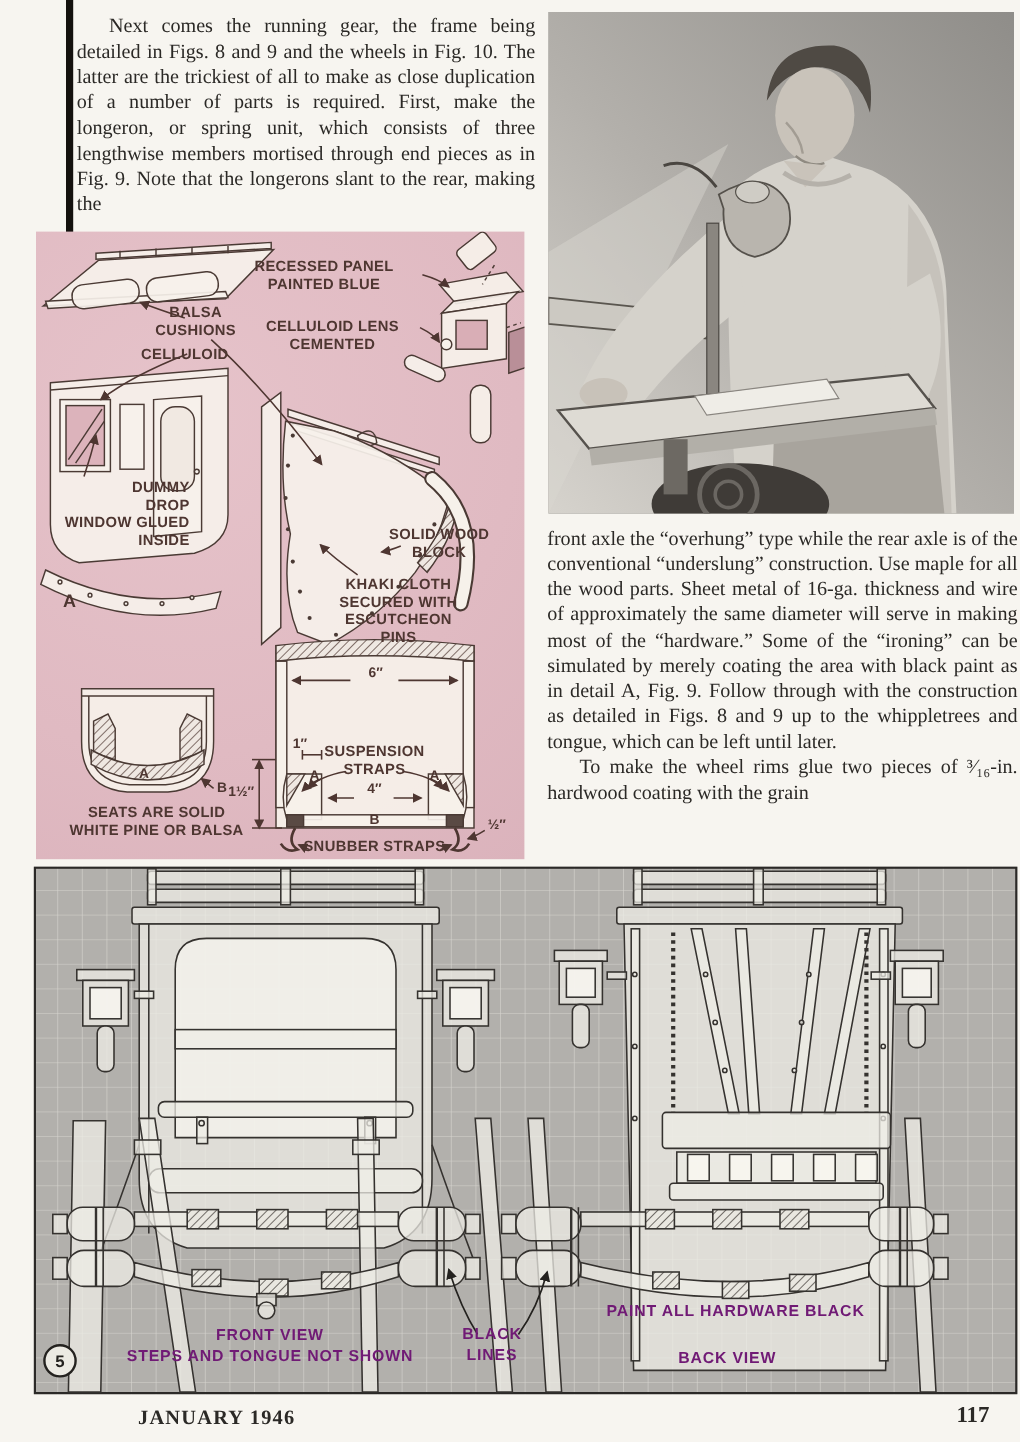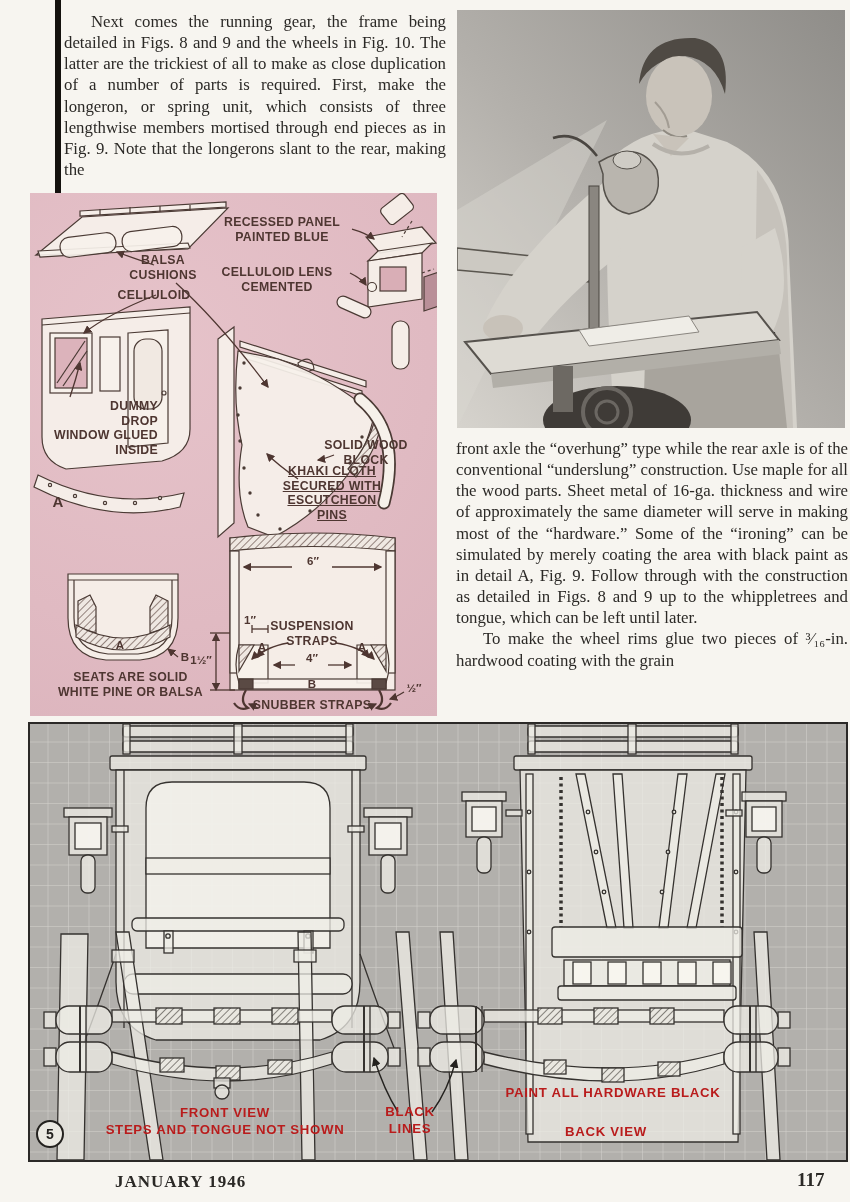--- a/index.html
+++ b/index.html
@@ -16,21 +16,21 @@
               background:radial-gradient(circle at 30% 30%, #e6c3ca 0%, #e0bac2 60%, #dbb3bc 100%);}
   .pink-panel svg,.bottom-diagram svg,.photo svg{position:absolute;left:0;top:0;}
   .plabel{position:absolute;font-family:"Liberation Sans",sans-serif;font-weight:700;
           font-size:12.3px;line-height:1.18;color:#4e3631;letter-spacing:.3px;
           white-space:pre-line;text-align:center;}
   .plabel.dim{font-size:11.5px;letter-spacing:0;}
   .plabel.big{font-size:15px;}
   .plabel.left-align{text-align:right;}
   .bottom-diagram{position:absolute;left:28px;top:722px;width:820px;height:440px;}
   .dlabel{position:absolute;font-family:"Liberation Sans",sans-serif;font-weight:700;
-          font-size:13.2px;line-height:1.3;color:#b91c1c;letter-spacing:.7px;
+          font-size:13.2px;line-height:1.3;color:#701a75;letter-spacing:.7px;
           white-space:pre-line;text-align:center;}
   .fig-badge{position:absolute;left:8px;top:398px;width:24px;height:24px;border:2px solid #24221f;
              border-radius:50%;background:#eceae3;font-family:"Liberation Sans",sans-serif;
              font-weight:700;font-size:14px;color:#24221f;display:flex;align-items:center;justify-content:center;}
   .footer-issue{position:absolute;left:115px;top:1172px;font-weight:700;font-size:17px;letter-spacing:1px;}
   .footer-page{position:absolute;left:797px;top:1169px;font-weight:700;font-size:19px;}
 </style>
 </head>
 <body>
 
@@ -233,35 +233,35 @@
         <path d="M322,36 Q336,40 344,46" marker-end="url(#ar)"></path>
         <path d="M320,80 Q332,86 336,92" marker-end="url(#ar)"></path>
         <path d="M124,72 Q100,64 87,59" marker-end="url(#ar)"></path>
         <path d="M146,90 Q190,130 238,194" marker-end="url(#ar)"></path>
         <path d="M126,102 Q80,120 54,140" marker-end="url(#ar)"></path>
         <path d="M40,204 Q46,186 50,170" marker-end="url(#ar)"></path>
         <path d="M304,262 Q294,266 288,267" marker-end="url(#ar)"></path>
         <path d="M268,286 Q248,272 237,261" marker-end="url(#ar)"></path>
       </g>
     </svg>
-    <div class="plabel" style="left:172px;top:22px;width:160px;">RECESSED PANEL
+    <div class="plabel" style="left:160px;top:22px;width:160px;">RECESSED PANEL
 PAINTED BLUE</div>
     <div class="plabel" style="left:172px;top:72px;width:150px;">CELLULOID LENS
 CEMENTED</div>
     <div class="plabel" style="left:78px;top:60px;width:110px;">BALSA
 CUSHIONS</div>
     <div class="plabel" style="left:64px;top:95px;width:120px;">CELLULOID</div>
     <div class="plabel left-align" style="left:3px;top:206px;width:125px;">DUMMY
 DROP
 WINDOW GLUED
 INSIDE</div>
     <div class="plabel big" style="left:16px;top:300px;width:24px;">A</div>
     <div class="plabel" style="left:272px;top:245px;width:128px;">SOLID WOOD
 BLOCK</div>
-    <div class="plabel" style="left:238px;top:271px;width:128px;text-decoration:underline;">KHAKI CLOTH
+    <div class="plabel" style="left:238px;top:287px;width:128px;">KHAKI CLOTH
 SECURED WITH
 ESCUTCHEON
 PINS</div>
     <div class="plabel dim" style="left:263px;top:362px;width:40px;">6″</div>
     <div class="plabel" style="left:232px;top:426px;width:100px;">SUSPENSION
 STRAPS</div>
     <div class="plabel dim" style="left:206px;top:421px;width:28px;">1″</div>
     <div class="plabel dim" style="left:224px;top:448px;width:16px;">A</div>
     <div class="plabel dim" style="left:324px;top:448px;width:16px;">A</div>
     <div class="plabel dim" style="left:156px;top:461px;width:30px;">1½″</div>

